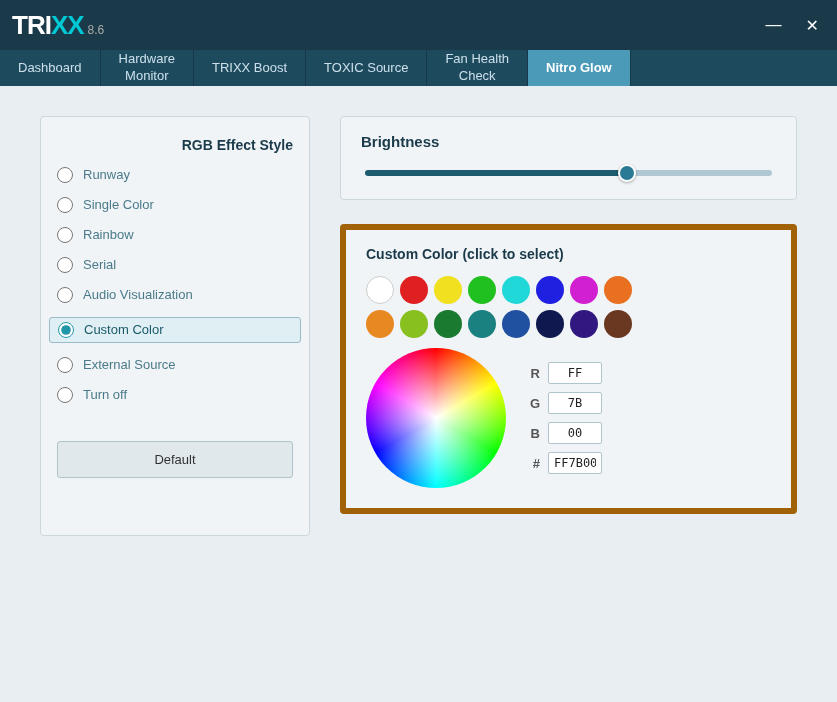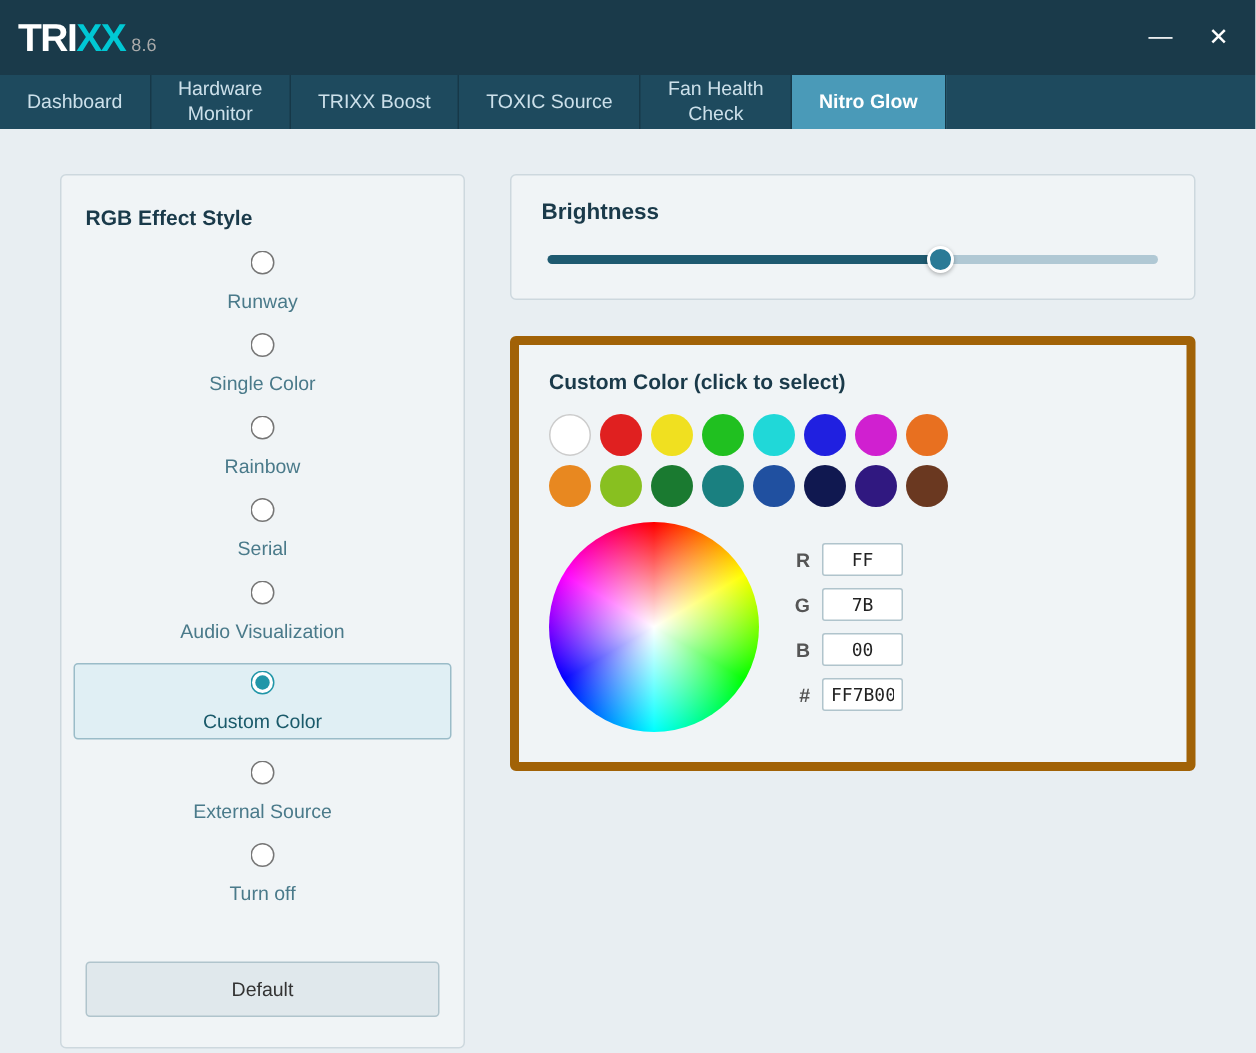--- a/index.html
+++ b/index.html
@@ -94,28 +94,28 @@
       border-radius: 4px;
       padding: 20px 16px 20px 16px;
       width: 270px;
       min-height: 420px;
     }
     #effect-style-title {
       font-weight: 700;
       font-size: 14px;
       margin-bottom: 14px;
       color: #1a3a4a;
+      text-align: right;
     }
     .radio-item {
       display: flex;
-      align-items: center;
+      align-items: flex-start;
       gap: 10px;
       margin-bottom: 14px;
       cursor: pointer;
-      flex-direction: column;
     }
     .radio-item input[type="radio"] {
       accent-color: #2196a8;
       width: 16px;
       height: 16px;
       cursor: pointer;
     }
     .radio-label {
       font-size: 13px;
       color: #4a7a8a;

